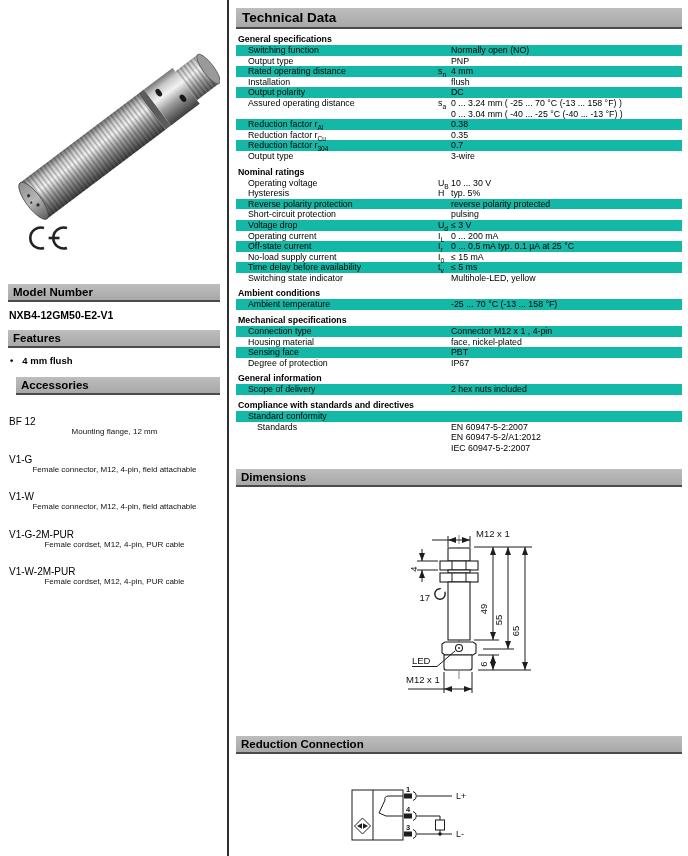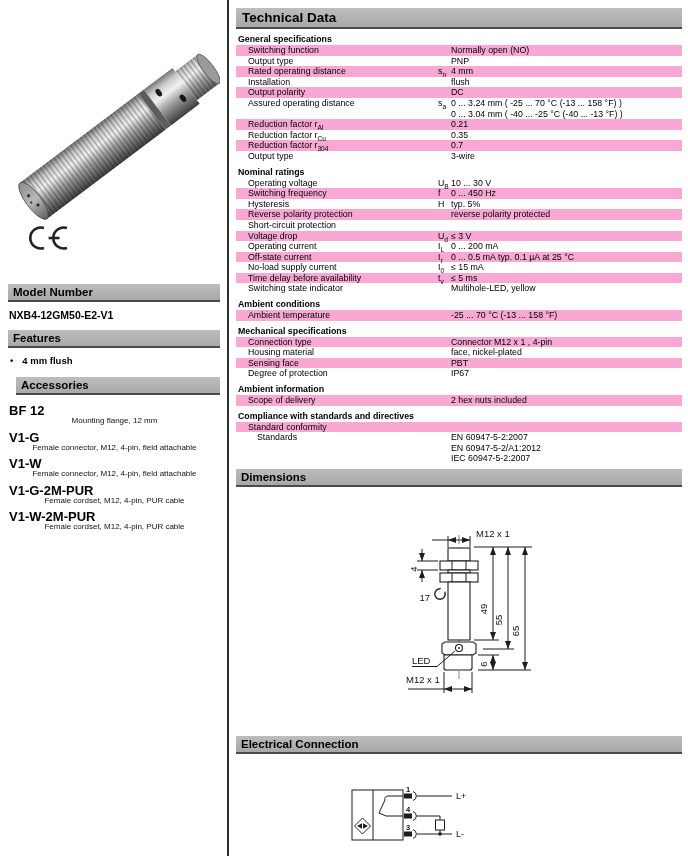--- a/index.html
+++ b/index.html
@@ -22,29 +22,29 @@
   
   .photo-svg{position:absolute;top:0;left:0;}
   .ce-svg{position:absolute;top:216px;left:16px;}
   .model-bar{position:absolute;top:276px;left:0;right:0;}
   .model-number{position:absolute;top:301px;left:1px;font-weight:bold;font-size:10.5px;}
   .features-bar{position:absolute;top:322px;left:0;right:0;}
   .features-list{position:absolute;top:347px;left:2px;right:0;}
   .feature-item{display:flex;gap:9px;font-weight:bold;font-size:9.5px;line-height:11px;}
   .accessories-bar{position:absolute;top:369px;left:8px;right:0;}
   .acc-list{position:absolute;top:391px;left:1px;right:0;}
-  .acc-name{font-weight:bold;font-size:13px;line-height:10px;margin-top:7px;}
+  .acc-name{font-weight:normal;font-size:10px;line-height:10px;margin-top:18px;}
   .acc-desc{font-size:8px;line-height:9.5px;color:#111;text-align:center;}
 
   
   .tech-bar{position:absolute;top:0;left:0;right:0;}
   .tech-table{position:absolute;top:21px;left:0;right:0;}
   .group-header{font-weight:bold;font-size:8.8px;line-height:10px;padding:5px 0 1px 2px;}
   .spec-row{display:grid;grid-template-columns:190px 13px auto;padding-left:12px;align-items:start;}
-  .spec-row.shaded{background:#f9a8d4;}
+  .spec-row.shaded{background:#14b8a6;}
   .spec-label,.spec-symbol,.spec-value{font-size:8.8px;line-height:10.6px;}
   .spec-label.indent2{padding-left:9px;}
   .spec-label sub,.spec-symbol sub{font-size:6.6px;line-height:0;}
   .dims-bar{position:absolute;top:450px;left:0;right:0;margin-top:11px;}
   .dims-svg{position:absolute;top:517px;left:0;}
   .elec-bar{position:absolute;top:728px;left:0;right:0;}
   .elec-svg{position:absolute;top:772px;left:0;}
 
   .dim-text{font-size:9.5px;fill:#111;}
   .pin-text{font-size:7.5px;font-weight:bold;fill:#111;}
@@ -173,21 +173,21 @@
         <div class="spec-symbol">s<sub>a</sub></div>
         <div class="spec-value">
           <div>0 ... 3.24 mm ( -25 ... 70 °C (-13 ... 158 °F) )</div>
           <div>0 ... 3.04 mm ( -40 ... -25 °C (-40 ... -13 °F) )</div>
         </div>
       </div>
       <div class="spec-row shaded">
         <div class="spec-label">Reduction factor r<sub>Al</sub></div>
         <div class="spec-symbol"></div>
         <div class="spec-value">
-          <div>0.21</div>
+          <div>0.38</div>
         </div>
       </div>
       <div class="spec-row">
         <div class="spec-label">Reduction factor r<sub>Cu</sub></div>
         <div class="spec-symbol"></div>
         <div class="spec-value">
           <div>0.35</div>
         </div>
       </div>
       <div class="spec-row shaded">
@@ -205,44 +205,40 @@
         </div>
       </div>
       <div class="group-header">Nominal ratings</div>
       <div class="spec-row">
         <div class="spec-label">Operating voltage</div>
         <div class="spec-symbol">U<sub>B</sub></div>
         <div class="spec-value">
           <div>10 ... 30 V</div>
         </div>
       </div>
-      <div class="spec-row shaded">
-        <div class="spec-label">Switching frequency</div>
-        <div class="spec-symbol">f</div>
-        <div class="spec-value">
-          <div>0 ... 450 Hz</div>
-        </div>
-      </div>
       <div class="spec-row">
         <div class="spec-label">Hysteresis</div>
         <div class="spec-symbol">H</div>
         <div class="spec-value">
           <div>typ. 5%</div>
         </div>
       </div>
       <div class="spec-row shaded">
         <div class="spec-label">Reverse polarity protection</div>
         <div class="spec-symbol"></div>
         <div class="spec-value">
           <div>reverse polarity protected</div>
         </div>
       </div>
       <div class="spec-row">
         <div class="spec-label">Short-circuit protection</div>
         <div class="spec-symbol"></div>
+        <div class="spec-value">
+          <div>pulsing</div>
+        </div>
       </div>
       <div class="spec-row shaded">
         <div class="spec-label">Voltage drop</div>
         <div class="spec-symbol">U<sub>d</sub></div>
         <div class="spec-value">
           <div>≤ 3 V</div>
         </div>
       </div>
       <div class="spec-row">
         <div class="spec-label">Operating current</div>
@@ -309,21 +305,21 @@
           <div>PBT</div>
         </div>
       </div>
       <div class="spec-row">
         <div class="spec-label">Degree of protection</div>
         <div class="spec-symbol"></div>
         <div class="spec-value">
           <div>IP67</div>
         </div>
       </div>
-      <div class="group-header">Ambient information</div>
+      <div class="group-header">General information</div>
       <div class="spec-row shaded">
         <div class="spec-label">Scope of delivery</div>
         <div class="spec-symbol"></div>
         <div class="spec-value">
           <div>2 hex nuts included</div>
         </div>
       </div>
       <div class="group-header">Compliance with standards and directives</div>
       <div class="spec-row shaded">
         <div class="spec-label">Standard conformity</div>
@@ -406,21 +402,21 @@
     <text class="dim-text" x="176" y="139">LED</text>
     <polyline class="ln" points="176,141.5 201,141.5 219,126"></polyline>
 
     <text class="dim-text" x="170" y="158">M12 x 1</text>
     <line class="ln" x1="208" y1="147" x2="208" y2="168"></line>
     <line class="ln" x1="236" y1="147" x2="236" y2="168"></line>
     <line class="ln" x1="172" y1="164" x2="208" y2="164"></line>
     <line class="ln" x1="208" y1="164" x2="236" y2="164" marker-start="url(#ar)" marker-end="url(#ar)"></line>
   </svg>
 
-  <div class="bar elec-bar">Electrical Connection</div>
+  <div class="bar elec-bar">Reduction Connection</div>
 
   <svg class="elec-svg" width="446" height="84" viewBox="0 0 446 84">
 
     <rect class="ln" x="116" y="10" width="51" height="50"></rect>
     <line class="ln" x1="137" y1="10" x2="137" y2="60"></line>
 
     <g>
       <path class="ln" d="M126.5,38 L134.5,46 L126.5,54 L118.5,46 Z"></path>
       <path d="M121,46 L126,43.2 L126,48.8 Z" fill="#1d1d1d"></path>
       <path d="M132,46 L127,43.2 L127,48.8 Z" fill="#1d1d1d"></path>

